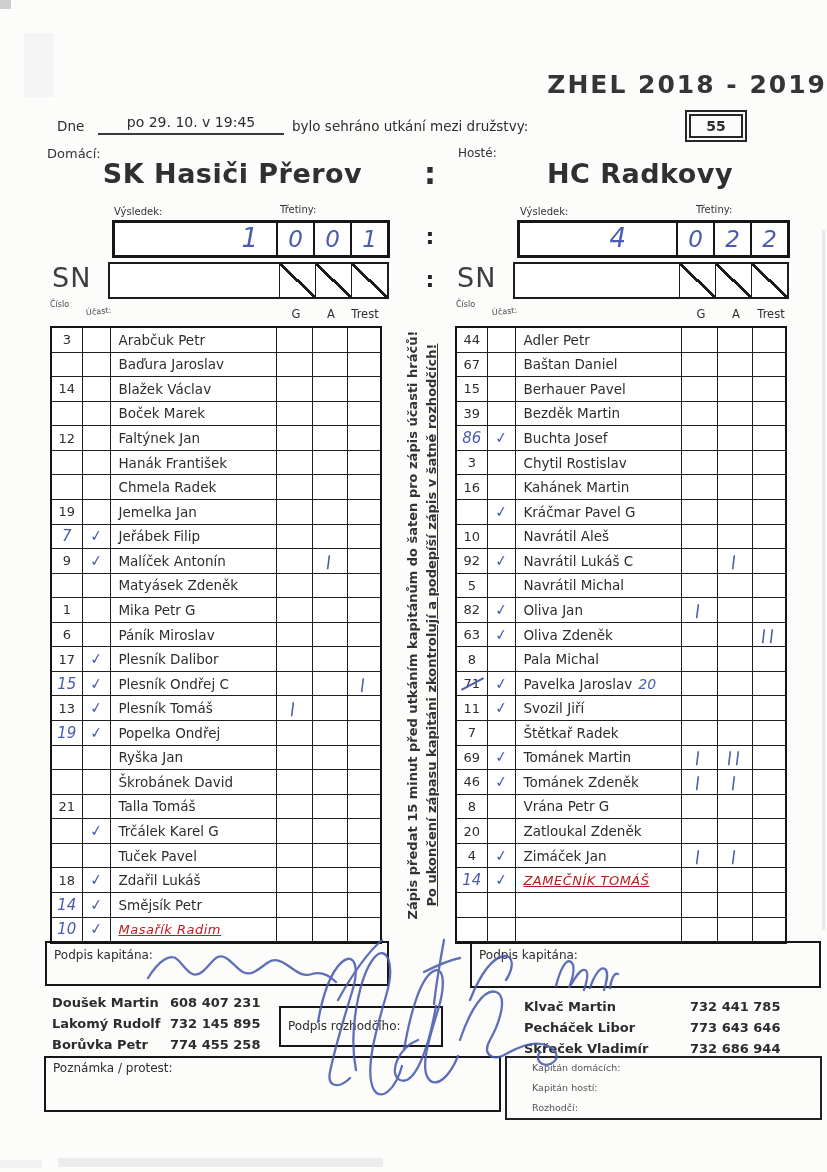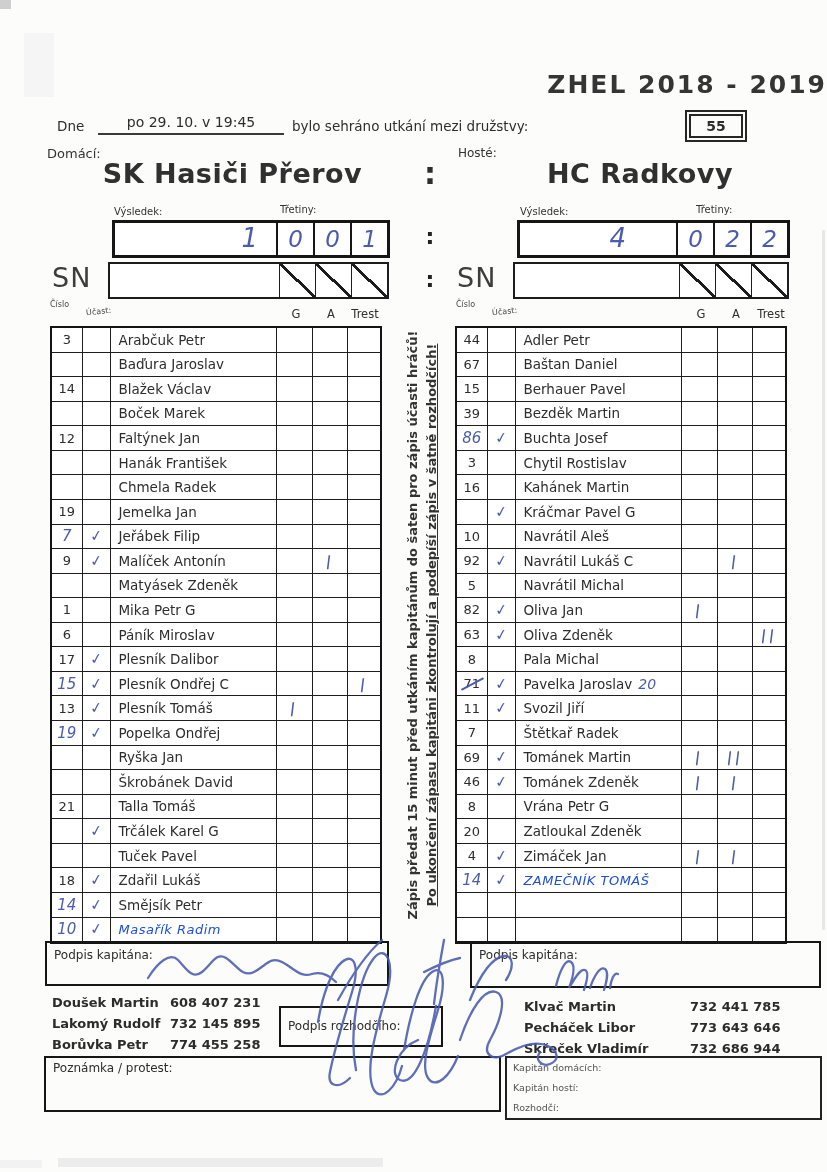--- a/index.html
+++ b/index.html
@@ -49,21 +49,21 @@
   .prow + .prow{border-top:1.5px solid #1e1e1e;}
   .cl{border-right:1.5px solid #1e1e1e;display:flex;align-items:center;justify-content:center;overflow:visible;}
   .c-num{width:30px;font-size:13px;}
   .c-chk{width:28px;}
   .c-name{width:167px;justify-content:flex-start;padding-left:7px;box-sizing:border-box;font-size:13.5px;white-space:nowrap;}
   .c-g,.c-a{width:35px;}
   .c-t{width:32px;border-right:none;}
   .chk{color:#4a5cae;font-size:15px;font-weight:bold;transform:rotate(-8deg);}
   .hwn{color:#4a5cae;font-style:italic;font-size:15px;}
   .hwn.sfx{margin-left:6px;font-size:14px;}
-  .hwname{color:#1d4ed8;font-style:italic;font-size:13px;letter-spacing:.5px;}
+  .hwname{color:#b91c1c;font-style:italic;font-size:13px;letter-spacing:.5px;text-decoration:underline;}
   .pr.struck{position:relative;}
   .pr.struck::after{content:"";position:absolute;left:-4px;right:-4px;top:46%;border-top:2px solid #4a5cae;transform:rotate(-28deg);}
   .tly{color:#4a5cae;font-size:14px;letter-spacing:3px;transform:skewX(-7deg);font-weight:bold;}
   
   .vnote{left:117px;top:606px;width:610px;height:38px;transform:rotate(-90deg);
          text-align:center;font-size:13px;font-weight:bold;color:#333;line-height:19px;}
   .vnote .l2{text-decoration:underline;}
   
   .boxed{border:2.5px solid #161616;box-sizing:border-box;background:transparent;}
   .cap-box.home{left:45px;top:941px;width:344px;height:45px;}
@@ -71,21 +71,21 @@
   .box-lbl{position:absolute;left:7px;top:5px;font-size:12px;color:#2d2d2d;}
   .ref-box{left:279px;top:1006px;width:164px;height:41px;}
   .ref-box .box-lbl{top:11px;}
   .contacts{position:absolute;}
   .contacts.home{left:52px;top:995px;}
   .contacts.away{left:524px;top:999px;}
   .contact{height:21px;font-size:13px;font-weight:bold;color:#2c2c2c;white-space:nowrap;}
   .contacts.home .cname{display:inline-block;width:118px;}
   .contacts.away .cname{display:inline-block;width:166px;}
   .note-box{left:44px;top:1056px;width:457px;height:56px;border:2px solid #161616;box-sizing:border-box;}
-  .info-box{left:505px;top:1056px;width:317px;height:64px;border:2px solid #222;box-sizing:border-box;padding:4px 0 0 6px;}
+  .info-box{left:505px;top:1056px;width:317px;height:64px;border:2px solid #222;box-sizing:border-box;padding:4px 0 0 25px;}
   .info-line{font-size:9.5px;color:#555;height:20px;}
   
   .smudge{position:absolute;pointer-events:none;}
   svg.sig{position:absolute;left:0;top:0;pointer-events:none;}
 </style>
 </head>
 <body>
 
 <div class="page">
 

